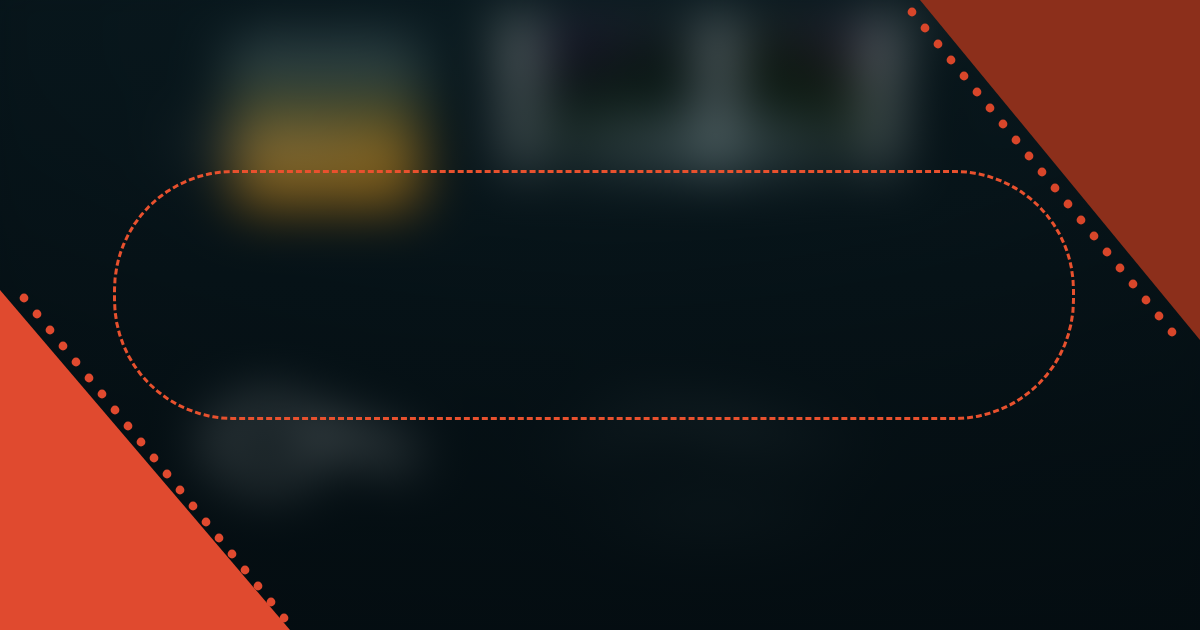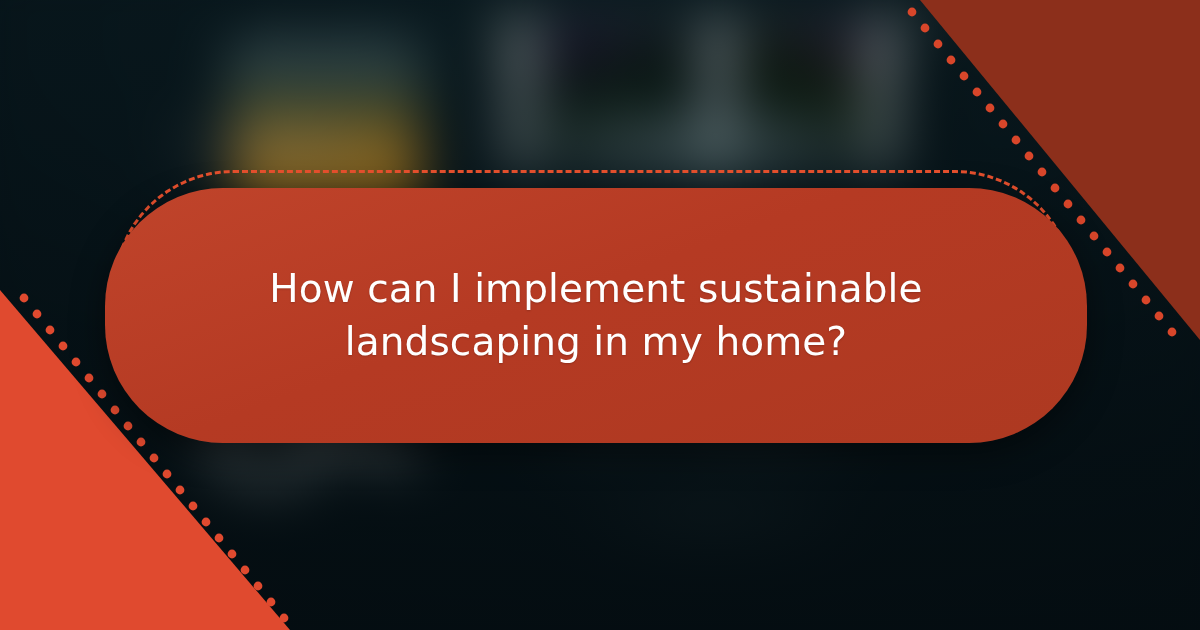--- a/index.html
+++ b/index.html
@@ -254,18 +254,15 @@
         <circle cx="245" cy="280" r="4.4"></circle>
         <circle cx="258" cy="296" r="4.4"></circle>
         <circle cx="271" cy="312" r="4.4"></circle>
         <circle cx="284" cy="328" r="4.4"></circle>
       </g>
     </svg>
   </div>
 
   <div class="card-zone">
     <div class="dash-outline"></div>
-    <div class="card">
-      <div class="card-text">How can I implement sustainable landscaping in my home?</div>
-    </div>
   </div>
 
 </div>
 
 </body></html>

